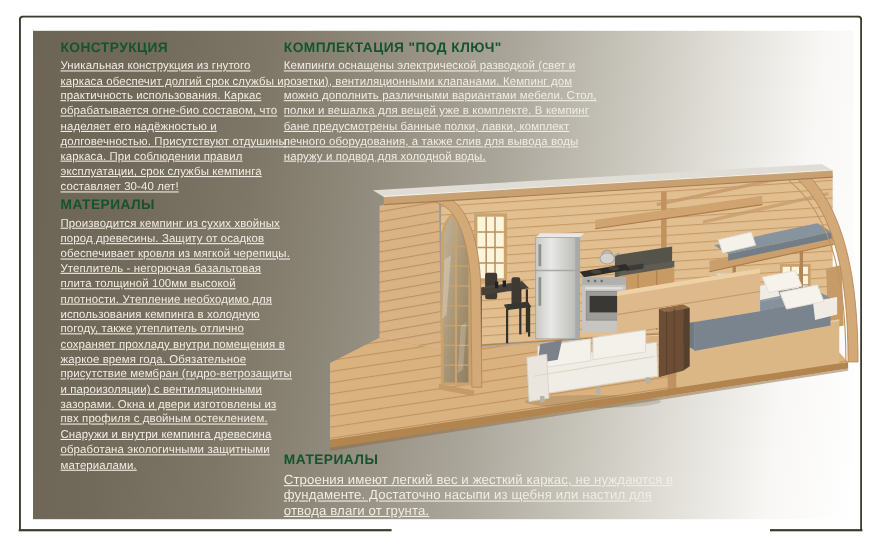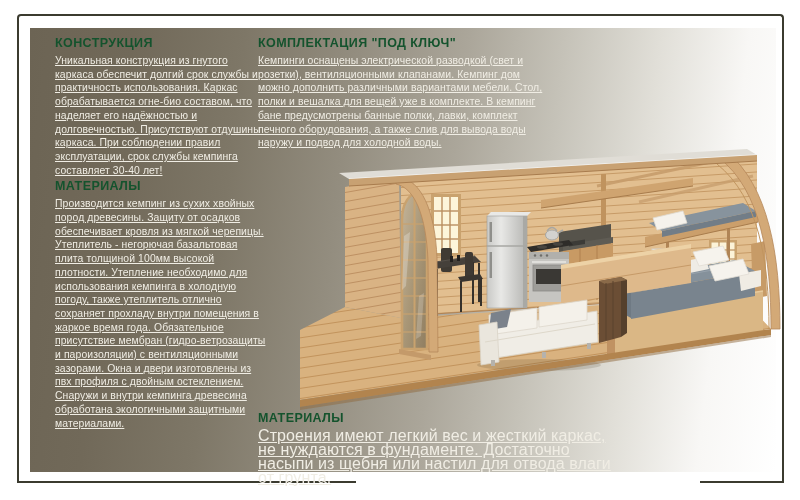--- a/index.html
+++ b/index.html
@@ -13,21 +13,21 @@
   .seg2{left:700px;width:84px;}
   .panel{position:absolute;left:30px;top:28px;width:746px;height:444px;
          background:linear-gradient(97deg,#6c6454 0%,#716959 13%,#7e7767 27%,#938d7f 41%,
                     #aba69a 55%,#c5c2b8 67%,#e1dfd8 79%,#f8f7f5 90%,#ffffff 100%);}
   .col{position:absolute;z-index:3;color:#f0ede4;}
   .col h2{margin:0 0 4px 0;font-size:12.5px;font-weight:bold;letter-spacing:.4px;color:#14532d;}
   .col p{margin:0;font-size:10.4px;line-height:13.7px;letter-spacing:.1px;text-decoration:underline;}
   .col-left{left:55px;top:36px;width:213px;}
   .col-turnkey{left:258px;top:36px;width:288px;}
   .col-foundation{left:258px;top:411px;width:368px;}
-  .col-foundation p{font-size:16px;line-height:14px;}
+  .col-foundation p{font-size:12px;line-height:14px;}
   .sect2{margin-top:2px;}
   .cabin{position:absolute;left:295px;top:146px;width:500px;height:285px;z-index:2;pointer-events:none;}
 </style>
 </head>
 <body>
 
 <div class="page">
 
   <div class="frame"></div>
   <div class="frame-seg seg1"></div>

